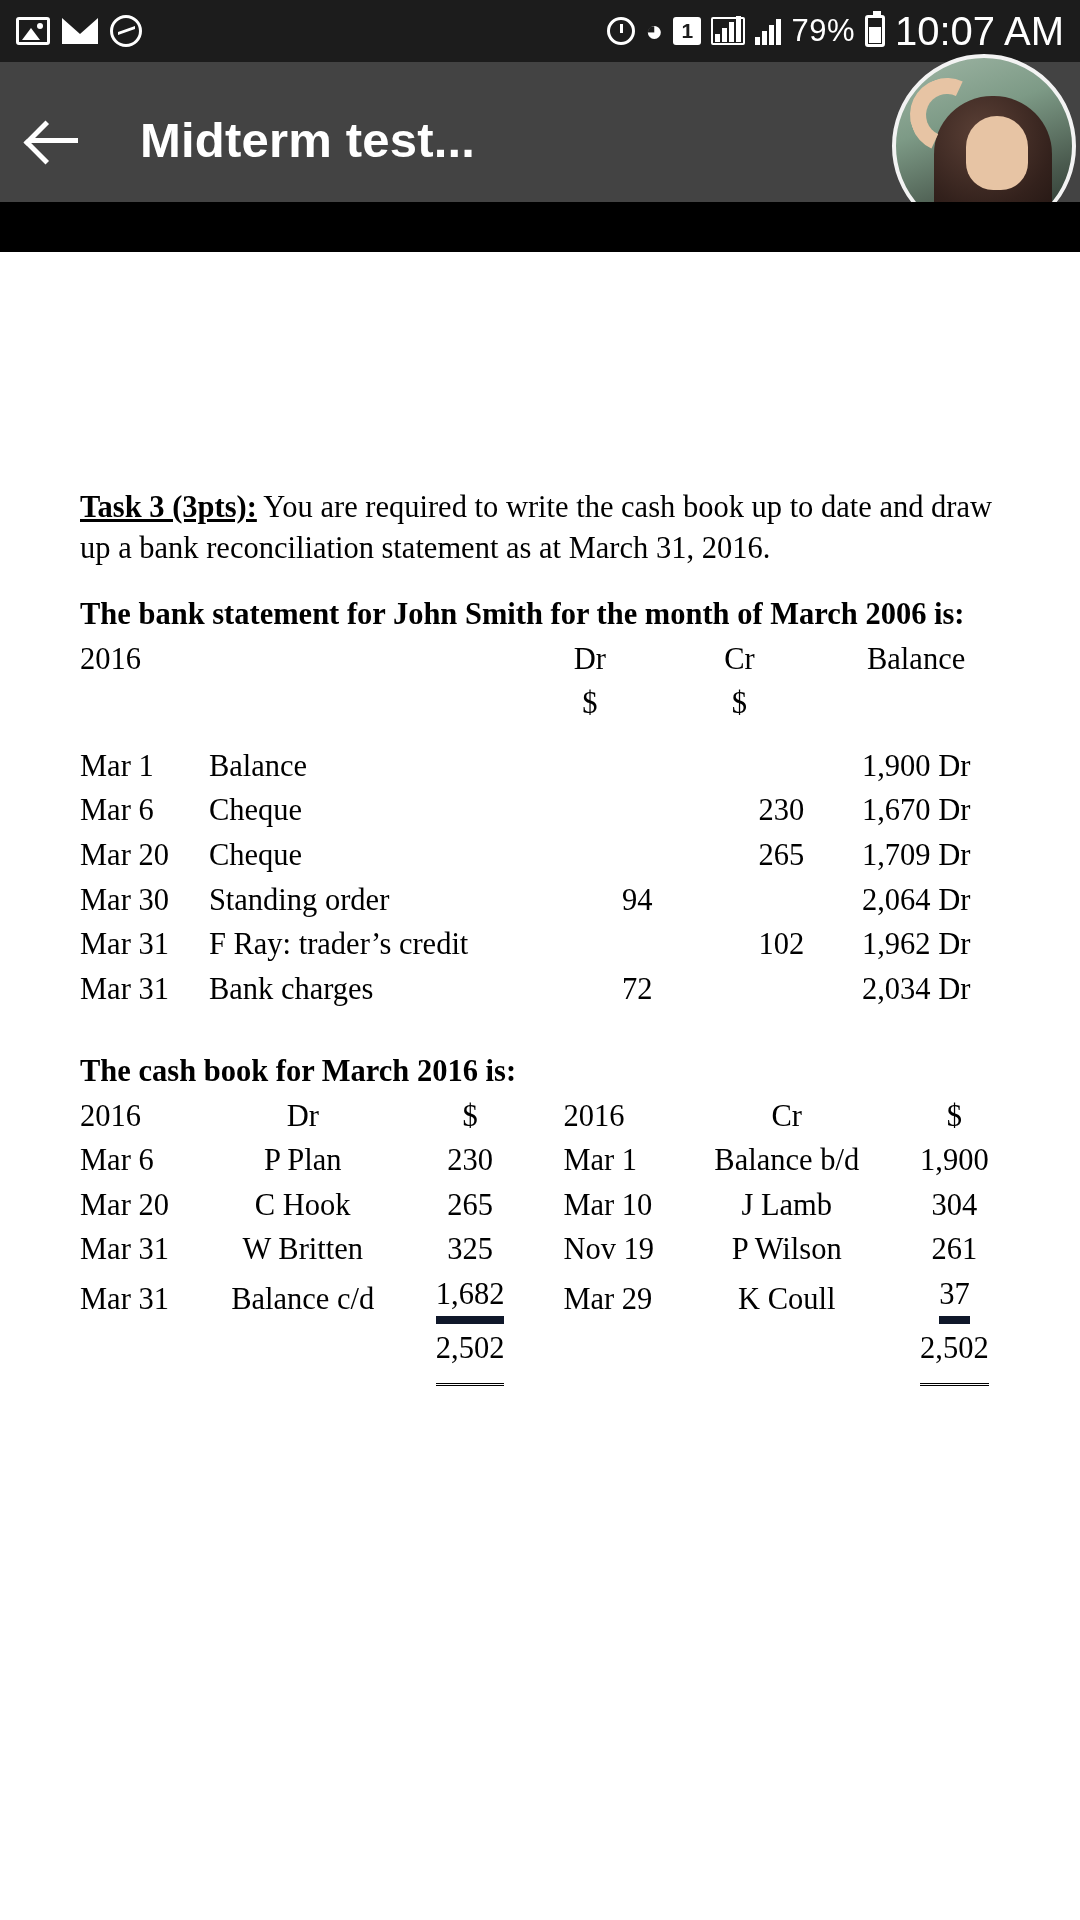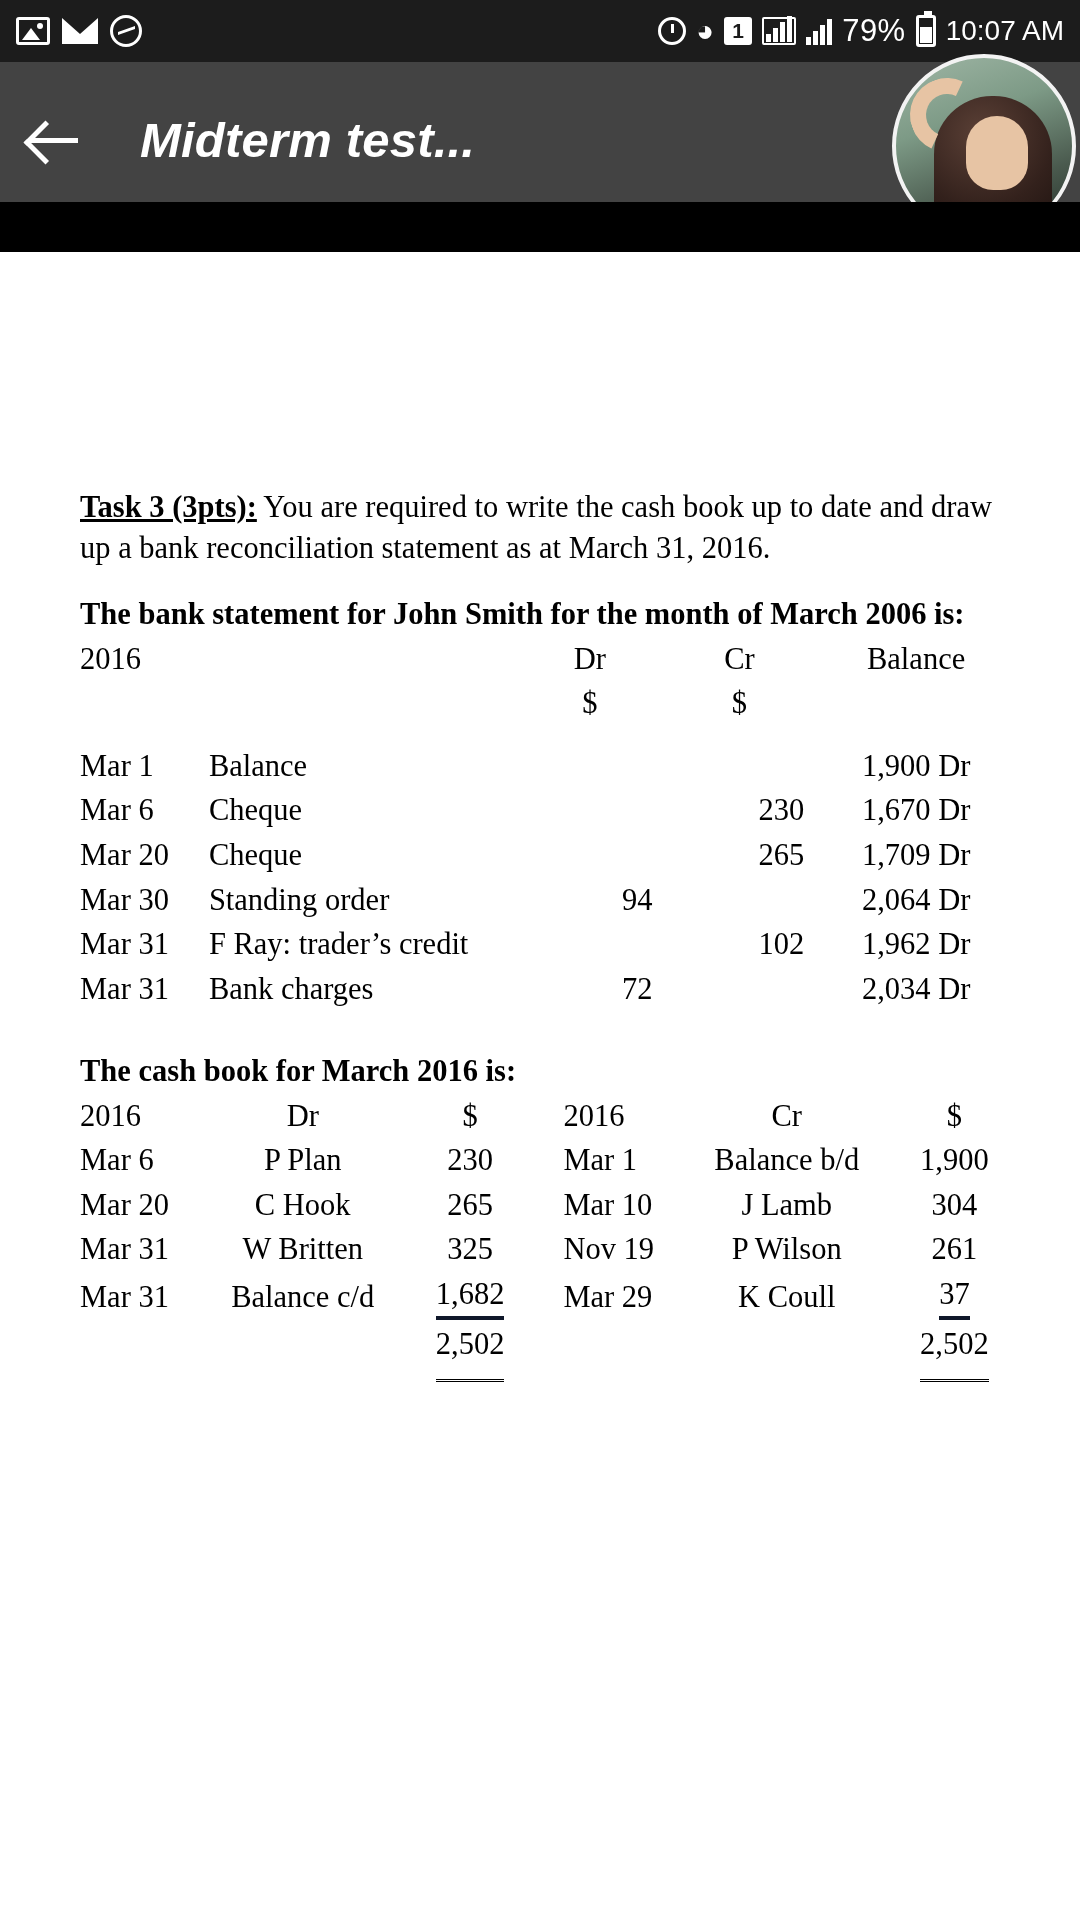--- a/index.html
+++ b/index.html
@@ -80,27 +80,27 @@
     position: relative;
   }
   .battery-icon::before {
     content: ""; position: absolute; top: -7px; left: 5px; width: 8px; height: 4px;
     background: #fff;
   }
   .battery-icon::after {
     content: ""; position: absolute; left: 1px; bottom: 1px; right: 1px; height: 60%;
     background: #fff;
   }
-  .clock-text { font-size: 28px; }
+  .clock-text { font-size: 40px; }
 
   
   .appbar {
     position: absolute; top: 62px; left: 0; width: 1080px; height: 156px;
     background: #434343; display: flex; align-items: center;
-    font-family: "Liberation Sans", sans-serif; color: #fff; font-style: italic;
+    font-family: "Liberation Sans", sans-serif; color: #fff;
   }
   .back-btn {
     width: 110px; height: 140px; display: flex; align-items: center; justify-content: center;
   }
   .back-arrow { position: relative; width: 50px; height: 40px; }
   .back-arrow::before {
     content: ""; position: absolute; left: 0; top: 18px; width: 48px; height: 5px; background: #fff;
   }
   .back-arrow::after {
     content: ""; position: absolute; left: 0px; top: 7px; width: 26px; height: 26px;
@@ -181,21 +181,21 @@
 
   table.cash { border-collapse: collapse; width: 100%; font-size: 30.5px; margin-top: 2px; }
   table.cash td { padding: 2px 0; white-space: nowrap; }
   .k-date { width: 118px; text-align: left; }
   .k-name { width: 250px; text-align: center; }
   .k-amt  { width: 125px; text-align: center; }
   .k-gap  { width: 50px; }
   .dbl {
     display: inline-block; border-bottom: 3px double #000; padding-bottom: 15px;
   }
-  .single-ul { display: inline-block; border-bottom: 4px solid #0f172a; padding-bottom: 1px; }
+  .single-ul { display: inline-block; border-bottom: 8px solid #0f172a; padding-bottom: 1px; }
 </style>
 </head>
 <body>
 
 <div id="app">
 
   <div class="statusbar">
     <div class="status-left">
       <span class="sicon photo-icon"></span>
       <span class="sicon mail-icon"></span>

